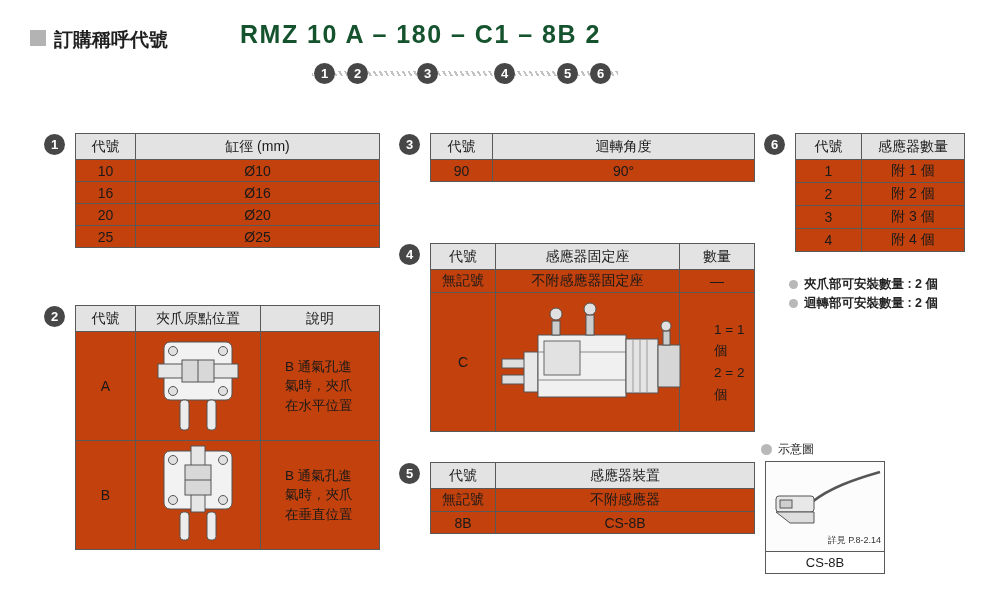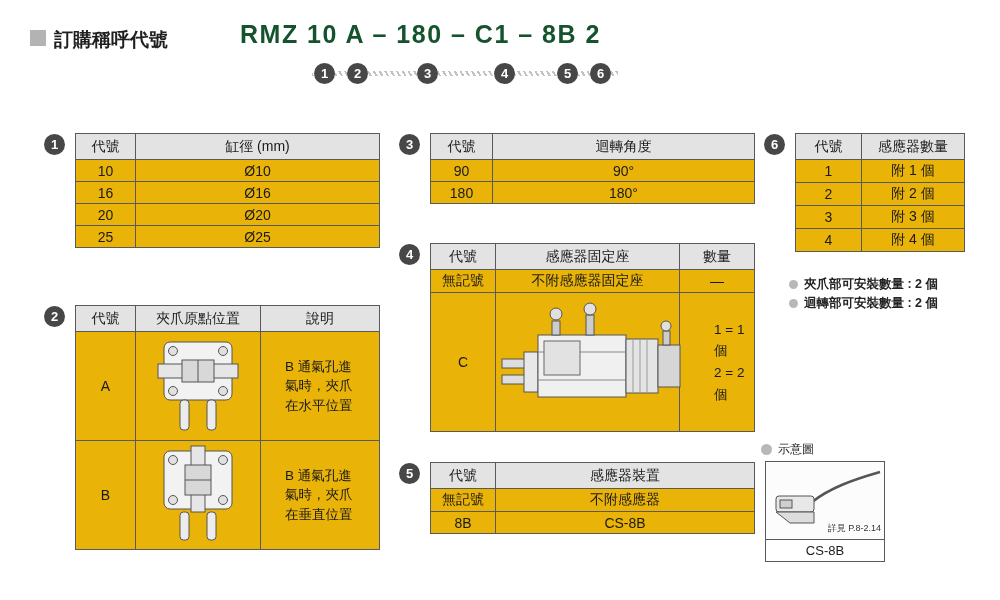--- a/index.html
+++ b/index.html
@@ -13,39 +13,39 @@
   .model-code { position:absolute; left:240px; top:20px; font-size:25px; font-weight:bold; letter-spacing:1.5px; color:#14532d; }
 
   
   .hatch { position:absolute; left:312px; top:71px; width:306px; height:5px;
            background:repeating-linear-gradient(60deg,#c2c2c2 0 2px,transparent 2px 5px); }
   .circle-badge { position:absolute; width:21px; height:21px; border-radius:50%; background:#474747;
                   color:#fff; font-size:13px; font-weight:bold; text-align:center; line-height:21px; z-index:2; }
 
   
   .tbl { position:absolute; }
-  .tbl table { border-collapse:collapse; width:100%; table-layout:fixed; background:#eab308; }
+  .tbl table { border-collapse:collapse; width:100%; table-layout:fixed; background:#c2410c; }
   .tbl th, .tbl td { border:1px solid #595959; text-align:center; vertical-align:middle;
                      font-size:14px; color:#1a1a1a; padding:2px 4px; }
   .tbl th { background:#e3e3e3; font-weight:normal; height:26px; }
   .tbl td { height:22px; }
   .tbl .badge { position:absolute; left:-31px; top:1px; }
   td.left { text-align:left; padding:6px 24px; font-size:13.5px; line-height:1.45; }
   td.imgcell { padding:4px; }
   .qty-line { display:block; text-align:left; padding-left:6px; font-size:13.5px; line-height:1.6;margin-left:24px; }
 
   
   .note { position:absolute; display:flex; align-items:center; gap:6px; font-size:12.5px; color:#222;font-weight:bold; }
   .dot { width:9px; height:9px; border-radius:50%; background:#b8b8b8; flex:0 0 auto; }
 
   
   .diagram-label { position:absolute; left:761px; top:441px; display:flex; align-items:center; gap:6px;
                    font-size:12px; color:#1a1a1a; }
   .diagram-label .dot { width:11px; height:11px; }
-  .diagram-box { position:absolute; left:765px; top:461px; width:120px; height:101px;
+  .diagram-box { position:absolute; left:765px; top:461px; width:120px; height:113px;
                  border:1px solid #595959; background:#fcfcfc; }
   .diagram-img { position:absolute; left:2px; top:4px; }
   .diagram-ref { position:absolute; right:3px; bottom:26px; font-size:9px; color:#333; }
   .diagram-caption { position:absolute; left:0; bottom:0; width:100%; height:22px; border-top:1px solid #595959;
                      background:#fff; text-align:center; font-size:13px; line-height:22px; }
   svg { display:block; margin:0 auto; }
 </style>
 </head>
 <body>
 
@@ -144,24 +144,20 @@
     <span class="circle-badge badge">3</span>
     <table>
       <tbody>
           <tr>
         <th style="width:62px">代號</th>
         <th>迴轉角度</th>
       </tr>
       <tr>
         <td>90</td>
         <td>90°</td>
-          </tr>
-      <tr>
-        <td>180</td>
-        <td>180°</td>
           </tr>
     </tbody>
       </table>
   </div>
 
   <div class="tbl" style="left:430px;top:243px;width:325px;">
     <span class="circle-badge badge">4</span>
     <table>
       <tbody>
           <tr>

